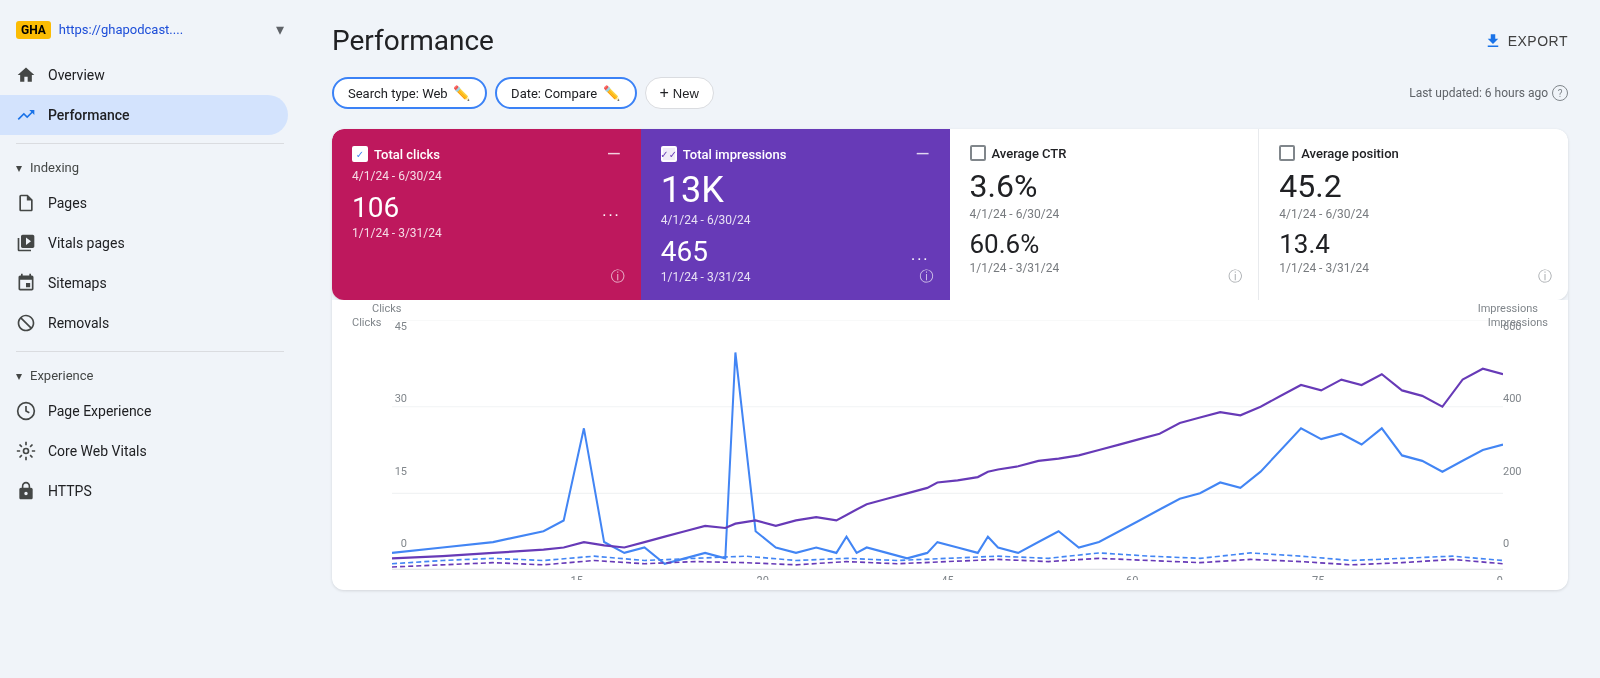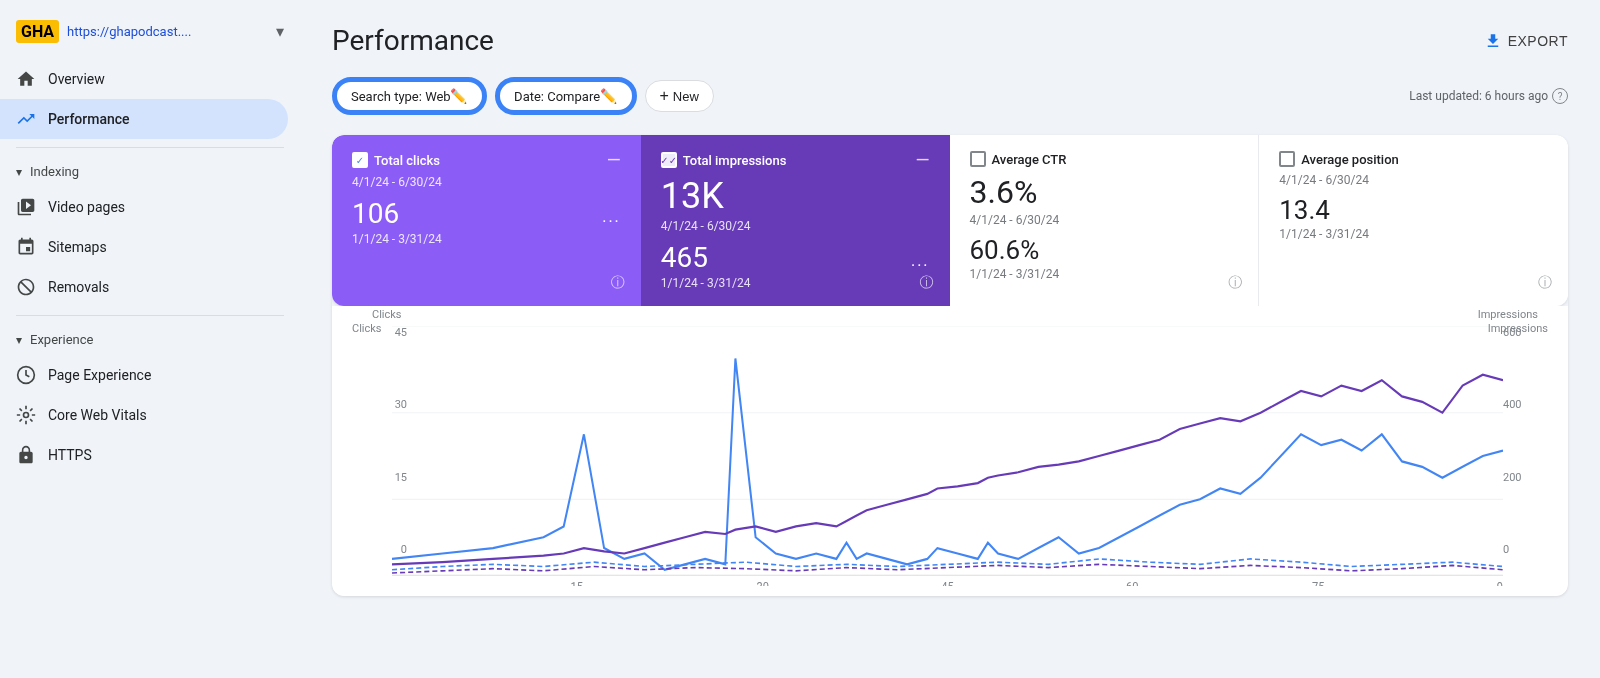--- a/index.html
+++ b/index.html
@@ -14,21 +14,21 @@
       overflow-y: auto;
       padding: 12px 0;
       border-right: none;
     }
     .site-selector {
       display: flex; align-items: center; gap: 8px;
       padding: 8px 16px 16px 16px;
       cursor: pointer;
     }
     .site-badge {
-      background: #fbbc04; color: #000; font-size: 16px; font-weight: bold;
+      background: #fbbc04; color: #000; font-size: 12px; font-weight: bold;
       padding: 2px 5px; border-radius: 3px;
     }
     .site-url { font-size: 13px; color: #1d4ed8; flex: 1; }
     .site-chevron { color: #5f6368; font-size: 16px; }
 
     .nav-item {
       display: flex; align-items: center; gap: 12px;
       padding: 10px 16px; cursor: pointer; border-radius: 0 24px 24px 0;
       margin-right: 12px; color: #202124; font-size: 14px;
     }
@@ -60,22 +60,22 @@
     .export-btn {
       display: flex; align-items: center; gap: 6px;
       color: #404040; font-size: 14px; font-weight: 500; cursor: pointer;
       border: none; background: none; letter-spacing: 0.5px;
     }
 
     .toolbar {
       display: flex; align-items: center; gap: 8px; margin-bottom: 20px;
     }
     .filter-chip {
-      display: flex; align-items: center; 
-      border: 5px solid #3b82f6; border-radius: 20px; padding: 6px 14px;
+      display: flex; align-items: center; gap: 6px;
+      border: 2px solid #3b82f6; border-radius: 20px; padding: 6px 14px;
       background: #fff; cursor: pointer; font-size: 13px; color: #202124;
       white-space: nowrap;
     }
     .filter-chip .edit-icon { font-size: 14px; color: #5f6368; }
     .new-btn {
       display: flex; align-items: center; gap: 4px;
       border: 1px solid #dadce0; border-radius: 20px; padding: 6px 14px;
       background: #fff; cursor: pointer; font-size: 13px; color: #202124;
     }
     .last-updated {
@@ -86,21 +86,21 @@
     
     .metrics-row {
       display: flex; margin-bottom: 0;
       border-radius: 12px; overflow: hidden;
       box-shadow: 0 1px 3px rgba(0,0,0,0.12);
     }
     .metric-card {
       flex: 1; padding: 16px 20px;
       position: relative;
     }
-    .metric-card.blue { background: #8b5cf6; color: #fff; }
+    .metric-card.blue { background: #be185d; color: #fff; }
     .metric-card.purple { background: #673ab7; color: #fff; }
     .metric-card.white { background: #fff; color: #202124; border-right: 1px solid #e8eaed; }
     .metric-card.white:last-child { border-right: none; }
 
     .metric-header {
       display: flex; align-items: center; gap: 6px; margin-bottom: 6px;
       font-size: 13px;
     }
     .metric-checkbox {
       width: 16px; height: 16px; border: 2px solid currentColor;
@@ -172,28 +172,36 @@
   </div>
 
 
   <div class="nav-divider"></div>
 
   <div class="nav-section-header">
     <span class="arrow">▾</span>
     <span>Indexing</span>
   </div>
 
+  <div class="nav-item">
+    <span class="nav-icon">
+      <svg width="20" height="20" viewBox="0 0 24 24" fill="#444746">
+          <path d="M14 2H6c-1.1 0-2 .9-2 2v16c0 1.1.89 2 1.99 2H18c1.1 0 2-.9 2-2V8l-6-6zm4 18H6V4h7v5h5v11z"></path>
+        </svg>
+    </span>
+    <span>Pages</span>
+  </div>
 
   <div class="nav-item">
     <span class="nav-icon">
       <svg width="20" height="20" viewBox="0 0 24 24" fill="#444746">
           <path d="M4 6H2v14c0 1.1.9 2 2 2h14v-2H4V6zm16-4H8c-1.1 0-2 .9-2 2v12c0 1.1.9 2 2 2h12c1.1 0 2-.9 2-2V4c0-1.1-.9-2-2-2zm-8 12.5v-9l6 4.5-6 4.5z"></path>
         </svg>
     </span>
-    <span>Video pages</span>
+    <span>Vitals pages</span>
   </div>
 
   <div class="nav-item">
     <span class="nav-icon">
       <svg width="20" height="20" viewBox="0 0 24 24" fill="#444746">
           <path d="M17 12h-5v5h5v-5zM16 1v2H8V1H6v2H5c-1.11 0-1.99.9-1.99 2L3 19c0 1.1.89 2 2 2h14c1.1 0 2-.9 2-2V5c0-1.1-.9-2-2-2h-1V1h-2zm3 18H5V8h14v11z"></path>
         </svg>
     </span>
     <span>Sitemaps</span>
   </div>
@@ -326,20 +334,21 @@
         <div class="metric-secondary">60.6%</div>
         <div class="metric-secondary-date" style="color:#5f6368;">1/1/24 - 3/31/24</div>
         <span class="metric-info" style="color:#80868b;">ⓘ</span>
       </div>
 
       <div class="metric-card white">
         <div class="metric-header">
           <div class="metric-checkbox" style="border-color:#80868b;"></div>
           <span class="metric-label">Average position</span>
         </div>
+        <div class="metric-value">45.2</div>
         <div class="metric-date" style="color:#5f6368;">4/1/24 - 6/30/24</div>
         <div class="metric-secondary">13.4</div>
         <div class="metric-secondary-date" style="color:#5f6368;">1/1/24 - 3/31/24</div>
         <span class="metric-info" style="color:#80868b;">ⓘ</span>
       </div>
     </div>
 
     <div class="chart-container">
       <div class="chart-wrapper">
         

